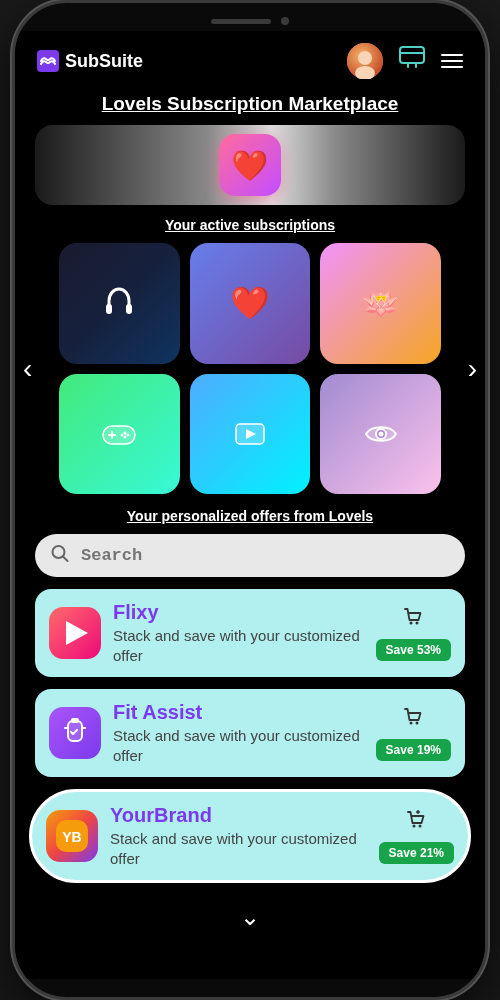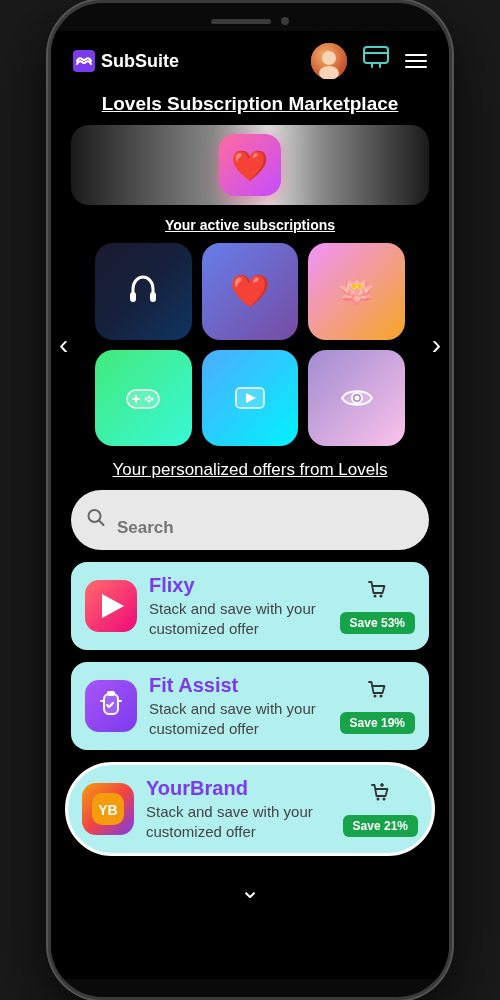--- a/index.html
+++ b/index.html
@@ -7,21 +7,21 @@
     body {
       background: #1a1a1a;
       display: flex;
       justify-content: center;
       align-items: center;
       min-height: 100vh;
       font-family: -apple-system, BlinkMacSystemFont, 'Segoe UI', sans-serif;
     }
 
     .phone-frame {
-      width: 404px;
+      width: 476px;
       height: 1000px;
       background: #0a0a0a;
       border-radius: 55px;
       border: 3px solid #3a3a3a;
       position: relative;
       overflow: hidden;
       box-shadow: 0 0 0 2px #555, 0 20px 60px rgba(0,0,0,0.8);
     }
 
     .phone-notch-bar {
@@ -193,42 +193,43 @@
       user-select: none;
     }
 
     .nav-arrow.left { left: 8px; }
     .nav-arrow.right { right: 8px; }
 
     
     .offers-title {
       text-align: center;
       color: #fff;
-      font-size: 17px;
-      font-weight: 400;
+      font-size: 14px;
+      font-weight: 700;
       text-decoration: underline;
       padding: 14px 20px 10px;
     }
 
     
     .search-wrapper {
       margin: 0 20px 12px;
       position: relative;
     }
 
     .search-input {
       width: 100%;
       background: #e8e8e8;
       border: none;
       border-radius: 30px;
-      padding: 28px 20px 12px 46px;
+      padding: 12px 20px 12px 46px;
       font-size: 17px;
       font-weight: 600;
       color: #a21caf;
       outline: none;
+      font-family: Liberation Mono, monospace;
     }
 
     .search-icon-wrapper {
       position: absolute;
       left: 16px;
       top: 50%;
       transform: translateY(-50%);
       color: #666;
       font-size: 18px;
     }

